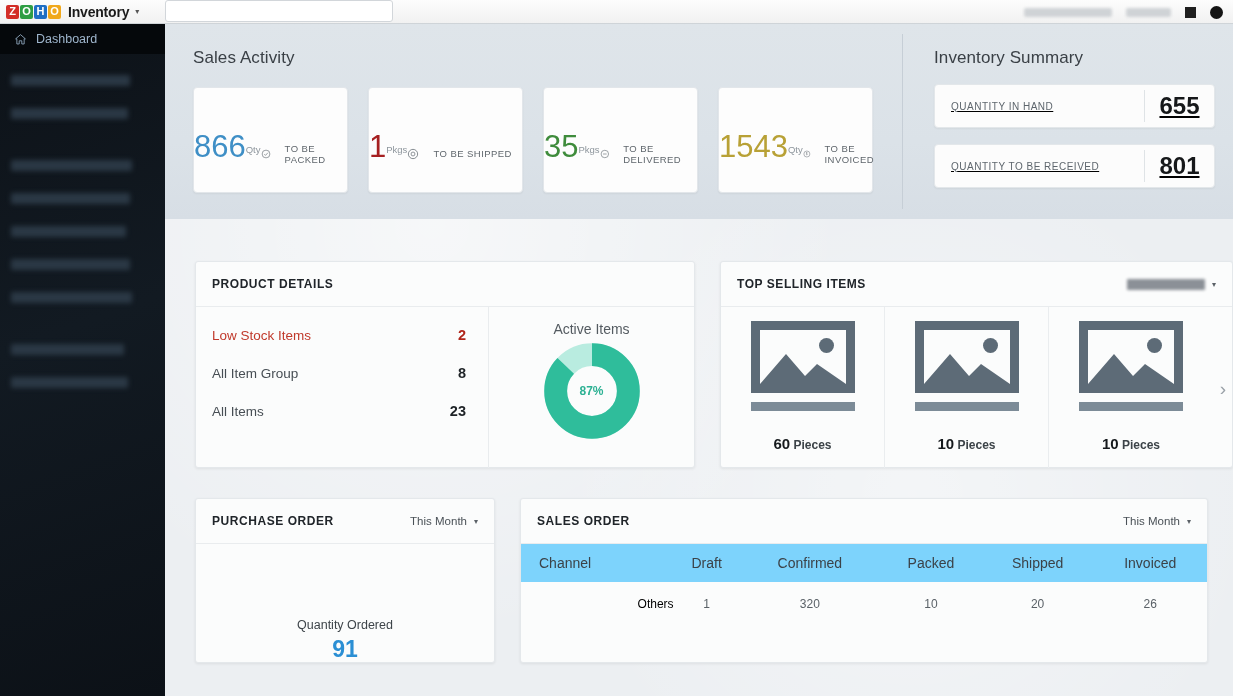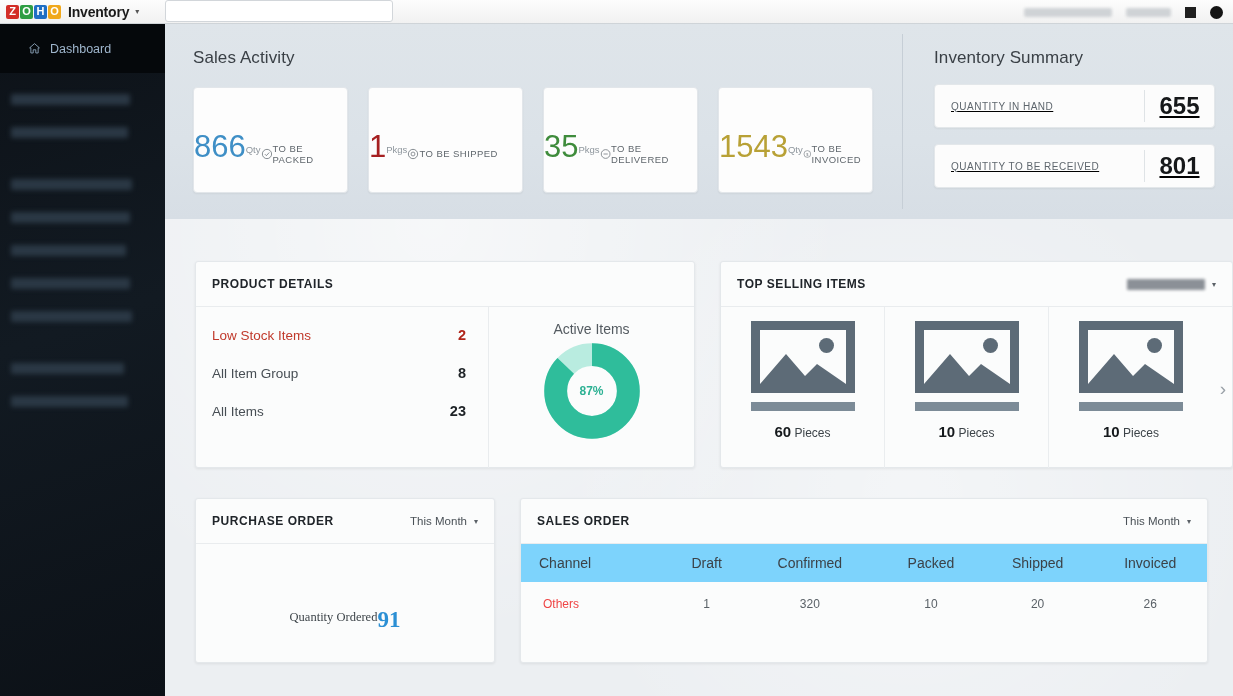--- a/index.html
+++ b/index.html
@@ -55,22 +55,22 @@
   .icon-sq { width: 11px; height: 11px; background: #1f1f1f; }
   .icon-circ { width: 13px; height: 13px; background: #141414; border-radius: 50%; }
 
   
   .sidebar {
     position: absolute; top: 24px; left: 0; width: 165px; height: 672px;
     background: #10161d;
     background-image: linear-gradient(160deg,#0d1218 0%,#121a22 45%,#0c1117 100%);
   }
   .side-dashboard {
-    height: 49px; display: flex; align-items: center; gap: 9px;
-    padding-left: 28px; background: #05080b;
+    height: 30px; display: flex; align-items: center; gap: 9px;
+    padding-left: 14px; background: #05080b;
   }
   .side-dashboard .label { color: #9fb6cd; font-size: 12.5px; }
   .home-ico { width: 13px; height: 13px; }
   .side-items { padding-top: 10px; }
   .side-row { height: 33px; display: flex; align-items: center; padding-left: 11px; }
   .side-blur {
     height: 11px; border-radius: 1px;
     background: #2c3a47; filter: blur(2.4px); opacity: .95;
   }
   .spacer-md { height: 19px; }
@@ -103,21 +103,21 @@
   .sa-card {
     width: 155px; height: 106px; background: #fdfdfd;
     border: 1px solid #e2e6ea; border-radius: 4px;
     box-shadow: 0 1px 2px rgba(0,0,0,.05);
     display: flex; flex-direction: row; align-items: center;
     padding-top: 13px;
   }
   .sa-num { font-size: 31px; line-height: 1; font-weight: normal; }
   .sa-unit { font-size: 9.5px; color: #8e969d; margin-top: 5px; }
   .sa-foot {
-    margin-top: 14px; display: flex; align-items: center; gap: 0;
+    margin-top: 14px; display: flex; align-items: center; gap: 14px;
     font-size: 9.5px; color: #5f666c; letter-spacing: .45px; justify-content: flex-end;
   }
   .sa-ico { width: 12px; height: 12px; }
 
   .inv-summary { flex: 1; padding: 24px 18px 0 32px; }
   .inv-row {
     margin-top: 16px; height: 44px; background: #fcfcfc;
     border: 1px solid #e3e7ea; border-radius: 4px;
     display: flex; align-items: center; box-shadow: 0 1px 2px rgba(0,0,0,.05); text-decoration: underline;
   }
@@ -187,48 +187,48 @@
     background: #fbfcfc; position: relative; overflow: hidden;
   }
   .ph-dot {
     position: absolute; right: 12px; top: 8px;
     width: 15px; height: 15px; border-radius: 50%; background: #5d6b77;
   }
   .ph-mtn {
     position: absolute; bottom: 0; left: 0; width: 100%; height: 38px;
   }
   .ph-bar { width: 104px; height: 9px; background: #7c8b97; margin-top: 9px; }
-  .ts-qty { margin-top: 12px; font-size: 12px; color: #3c4348; }
+  .ts-qty { margin-top: 24px; font-size: 12px; color: #3c4348; font-weight: bold; }
   .ts-qty b { font-size: 15px; color: #15191c; }
   .ts-next {
     position: absolute; right: 6px; top: 50%; transform: translateY(-50%);
     font-size: 19px; color: #9aa1a8; line-height: 1;
   }
 
   
   .row3 { display: flex; gap: 25px; padding: 30px 0 0 30px; }
   .purchase-order { width: 300px; height: 165px; }
   .po-body {
-    height: 119px; display: flex; 
-    align-items: center; justify-content: center; padding-top: 28px; font-family: Liberation Serif, serif;
+    height: 119px; display: flex; flex-direction: column;
+    align-items: center; justify-content: flex-end; padding-top: 28px;
   }
   .po-label { font-size: 12.5px; color: #3d4449; }
   .po-val { font-size: 23px; font-weight: bold; color: #2b8fd4; margin-top: 4px; }
 
   .sales-order { width: 688px; height: 165px; }
   .so-table { width: 100%; border-collapse: collapse; }
   .so-table th {
     background: #7dd3fc; font-size: 14px; font-weight: normal;
     color: #3b4248; padding: 11px 0; text-align: center;
   }
   .so-table th:first-child { text-align: left; padding-left: 18px; }
   .so-table td {
     font-size: 12px; color: #5a6167; padding: 15px 0; text-align: center;
   }
-  .so-table td:first-child { text-align: left; padding-left: 22px; color: #ef4444; }
+  .so-table td:first-child { text-align: right; padding-left: 22px; color: #000000; }
 </style>
 </head>
 <body>
 
 <div id="app">
 
   <div class="topbar">
     <div class="brand">
       <span class="zoho-letters">
         <span class="zl c0">Z</span>

